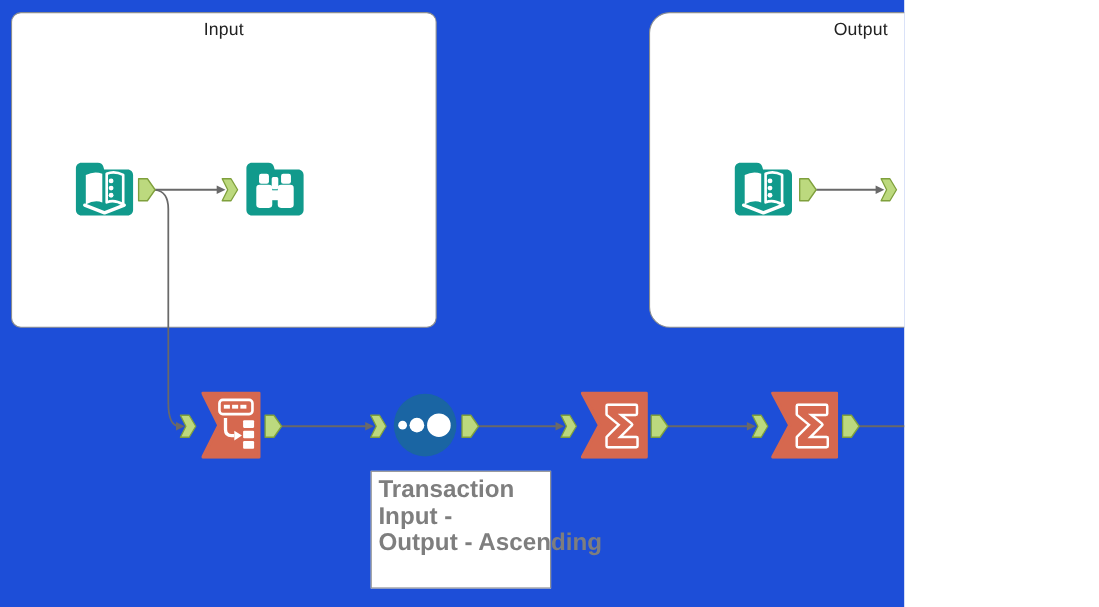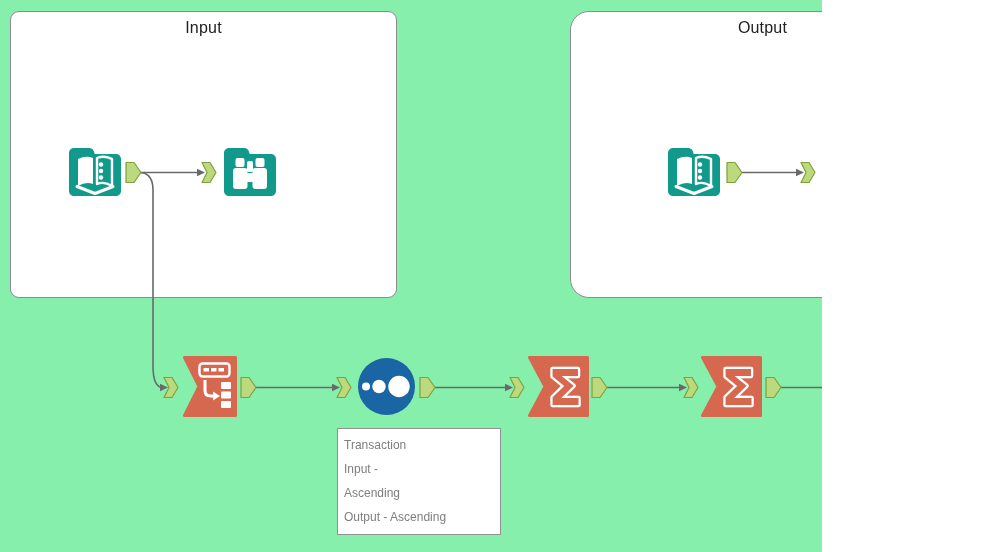--- a/index.html
+++ b/index.html
@@ -1,38 +1,38 @@
 <!DOCTYPE html>
 <html><head>
 <meta charset="utf-8">
 <style>
   html,body{margin:0;padding:0;background:#ffffff;}
-  .canvas{position:relative;width:822px;height:552px;background:#86efac;
+  .canvas{position:relative;width:822px;height:552px;background:#1d4ed8;
           font-family:"Liberation Sans",sans-serif;overflow:hidden;}
   .tool-container{position:absolute;background:#ffffff;border:1.5px solid #8a8d90;
           border-radius:9px;box-sizing:border-box;}
   .box-title{position:absolute;top:7px;left:0;right:0;text-align:center;
           font-size:16px;color:#212121;letter-spacing:.2px;}
   .wire-layer{position:absolute;left:0;top:0;z-index:2;}
   .tool{position:absolute;z-index:3;}
   .annotation-box{position:absolute;left:337px;top:428px;width:164px;height:107px;
           box-sizing:border-box;background:#ffffff;border:1.6px solid #8f9193;
           padding:4px 6px;z-index:3;}
-  .annotation-line{font-size:12px;font-weight:normal;color:#7e7e7e;line-height:24px;
+  .annotation-line{font-size:22px;font-weight:bold;color:#7e7e7e;line-height:24px;
           white-space:nowrap;}
 </style>
 </head>
 <body>
 
 <div class="canvas">
 
   <div class="tool-container" style="left:10px;top:11px;width:387px;height:287px;">
     <div class="box-title">Input</div>
   </div>
-  <div class="tool-container" style="left:570px;top:11px;width:385px;height:287px;border-radius:19px;">
+  <div class="tool-container" style="left:590px;top:11px;width:385px;height:287px;border-radius:19px;">
     <div class="box-title">Output</div>
   </div>
 
   <svg class="wire-layer" width="999" height="552" viewBox="0 0 999 552">
     <g stroke="#696969" stroke-width="1.6" fill="none">
       <path d="M141 172.5 H198"></path>
       <path d="M141 172.5 C149 173.5 153 179 153 190 L153 366 C153 379 156 387.5 163 387.5 L164 387.5"></path>
       <path d="M742 172.5 H797"></path>
       <path d="M256 387.5 H333"></path>
       <path d="M435 387.5 H506"></path>
@@ -155,17 +155,16 @@
       <rect x="25" y="16" width="6" height="11" rx="1.5"></rect>
       <rect x="11" y="23" width="14.5" height="21" rx="3"></rect>
       <rect x="30.5" y="23" width="14.5" height="21" rx="3"></rect>
       <rect x="23.5" y="28" width="9" height="9"></rect>
     </g>
   </svg>
 
   <div class="annotation-box">
     <div class="annotation-line">Transaction</div>
     <div class="annotation-line">Input -</div>
-    <div class="annotation-line">Ascending</div>
     <div class="annotation-line">Output - Ascending</div>
   </div>
 
 </div>
 
 </body></html>

